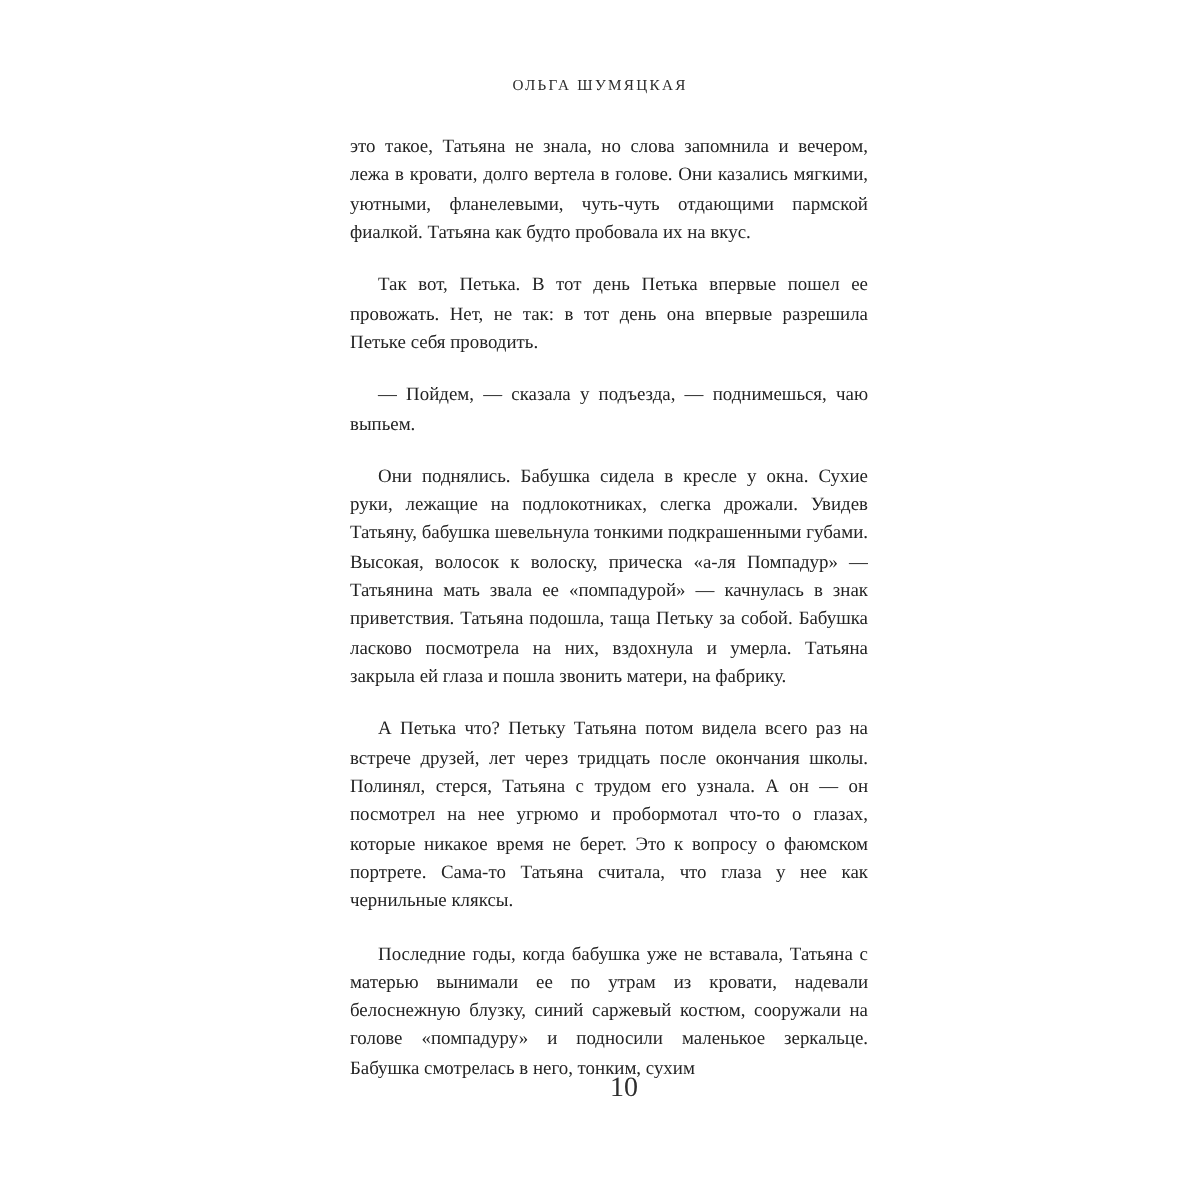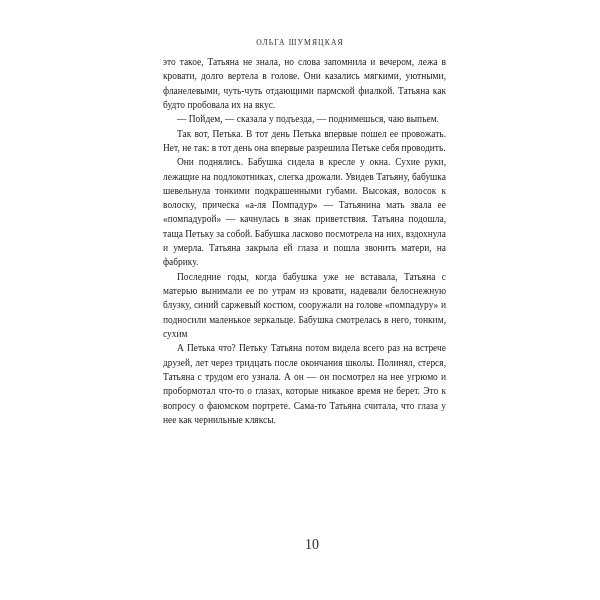--- a/index.html
+++ b/index.html
@@ -45,21 +45,21 @@
     width: 283px;
     font-size: 9.45px;
     line-height: 14.32px;
     text-align: justify;
     text-justify: inter-word;
     hyphens: manual;
     color: #232323;
   }
 
   .text-block p {
-    margin: 0;
+    margin: 12px;
     text-indent: 14px;
     text-align: justify;
   }
 
   
   .text-block p.cont {
     text-indent: 0;
   }
 
   
@@ -76,22 +76,22 @@
 </style>
 </head>
 <body>
 
 <div class="page">
 
   <div class="running-head">Ольга Шумяцкая</div>
 
   <div class="text-block">
     <p class="cont">это такое, Татьяна не знала, но слова запомнила и вечером, лежа в кровати, долго вертела в голове. Они казались мягкими, уютными, фланелевыми, чуть-чуть отдающими пармской фиалкой. Татьяна как будто пробовала их на вкус.</p>
+    <p>Так вот, Петька. В тот день Петька впервые пошел ее провожать. Нет, не так: в тот день она впервые разрешила Петьке себя проводить.</p>
     <p>— Пойдем, — сказала у подъезда, — поднимешься, чаю выпьем.</p>
-    <p>Так вот, Петька. В тот день Петька впервые пошел ее провожать. Нет, не так: в тот день она впервые разрешила Петьке себя проводить.</p>
     <p>Они поднялись. Бабушка сидела в кресле у окна. Сухие руки, лежащие на подлокотниках, слегка дрожали. Увидев Татьяну, бабушка шевельнула тонкими подкрашенными губами. Высокая, волосок к волоску, прическа «а-ля Помпадур» — Татьянина мать звала ее «помпадурой» — качнулась в знак приветствия. Татьяна подошла, таща Петьку за собой. Бабушка ласково посмотрела на них, вздохнула и умерла. Татьяна закрыла ей глаза и пошла звонить матери, на фабрику.</p>
+    <p>А Петька что? Петьку Татьяна потом видела всего раз на встрече друзей, лет через тридцать после окончания школы. Полинял, стерся, Татьяна с трудом его узнала. А он — он посмотрел на нее угрюмо и пробормотал что-то о глазах, которые никакое время не берет. Это к вопросу о фаюмском портрете. Сама-то Татьяна считала, что глаза у нее как чернильные кляксы.</p>
     <p>Последние годы, когда бабушка уже не вставала, Татьяна с матерью вынимали ее по утрам из кровати, надевали белоснежную блузку, синий саржевый костюм, сооружали на голове «помпадуру» и подносили маленькое зеркальце. Бабушка смотрелась в него, тонким, сухим</p>
-    <p>А Петька что? Петьку Татьяна потом видела всего раз на встрече друзей, лет через тридцать после окончания школы. Полинял, стерся, Татьяна с трудом его узнала. А он — он посмотрел на нее угрюмо и пробормотал что-то о глазах, которые никакое время не берет. Это к вопросу о фаюмском портрете. Сама-то Татьяна считала, что глаза у нее как чернильные кляксы.</p>
   </div>
 
   <div class="folio">10</div>
 
 </div>
 
 </body></html>

